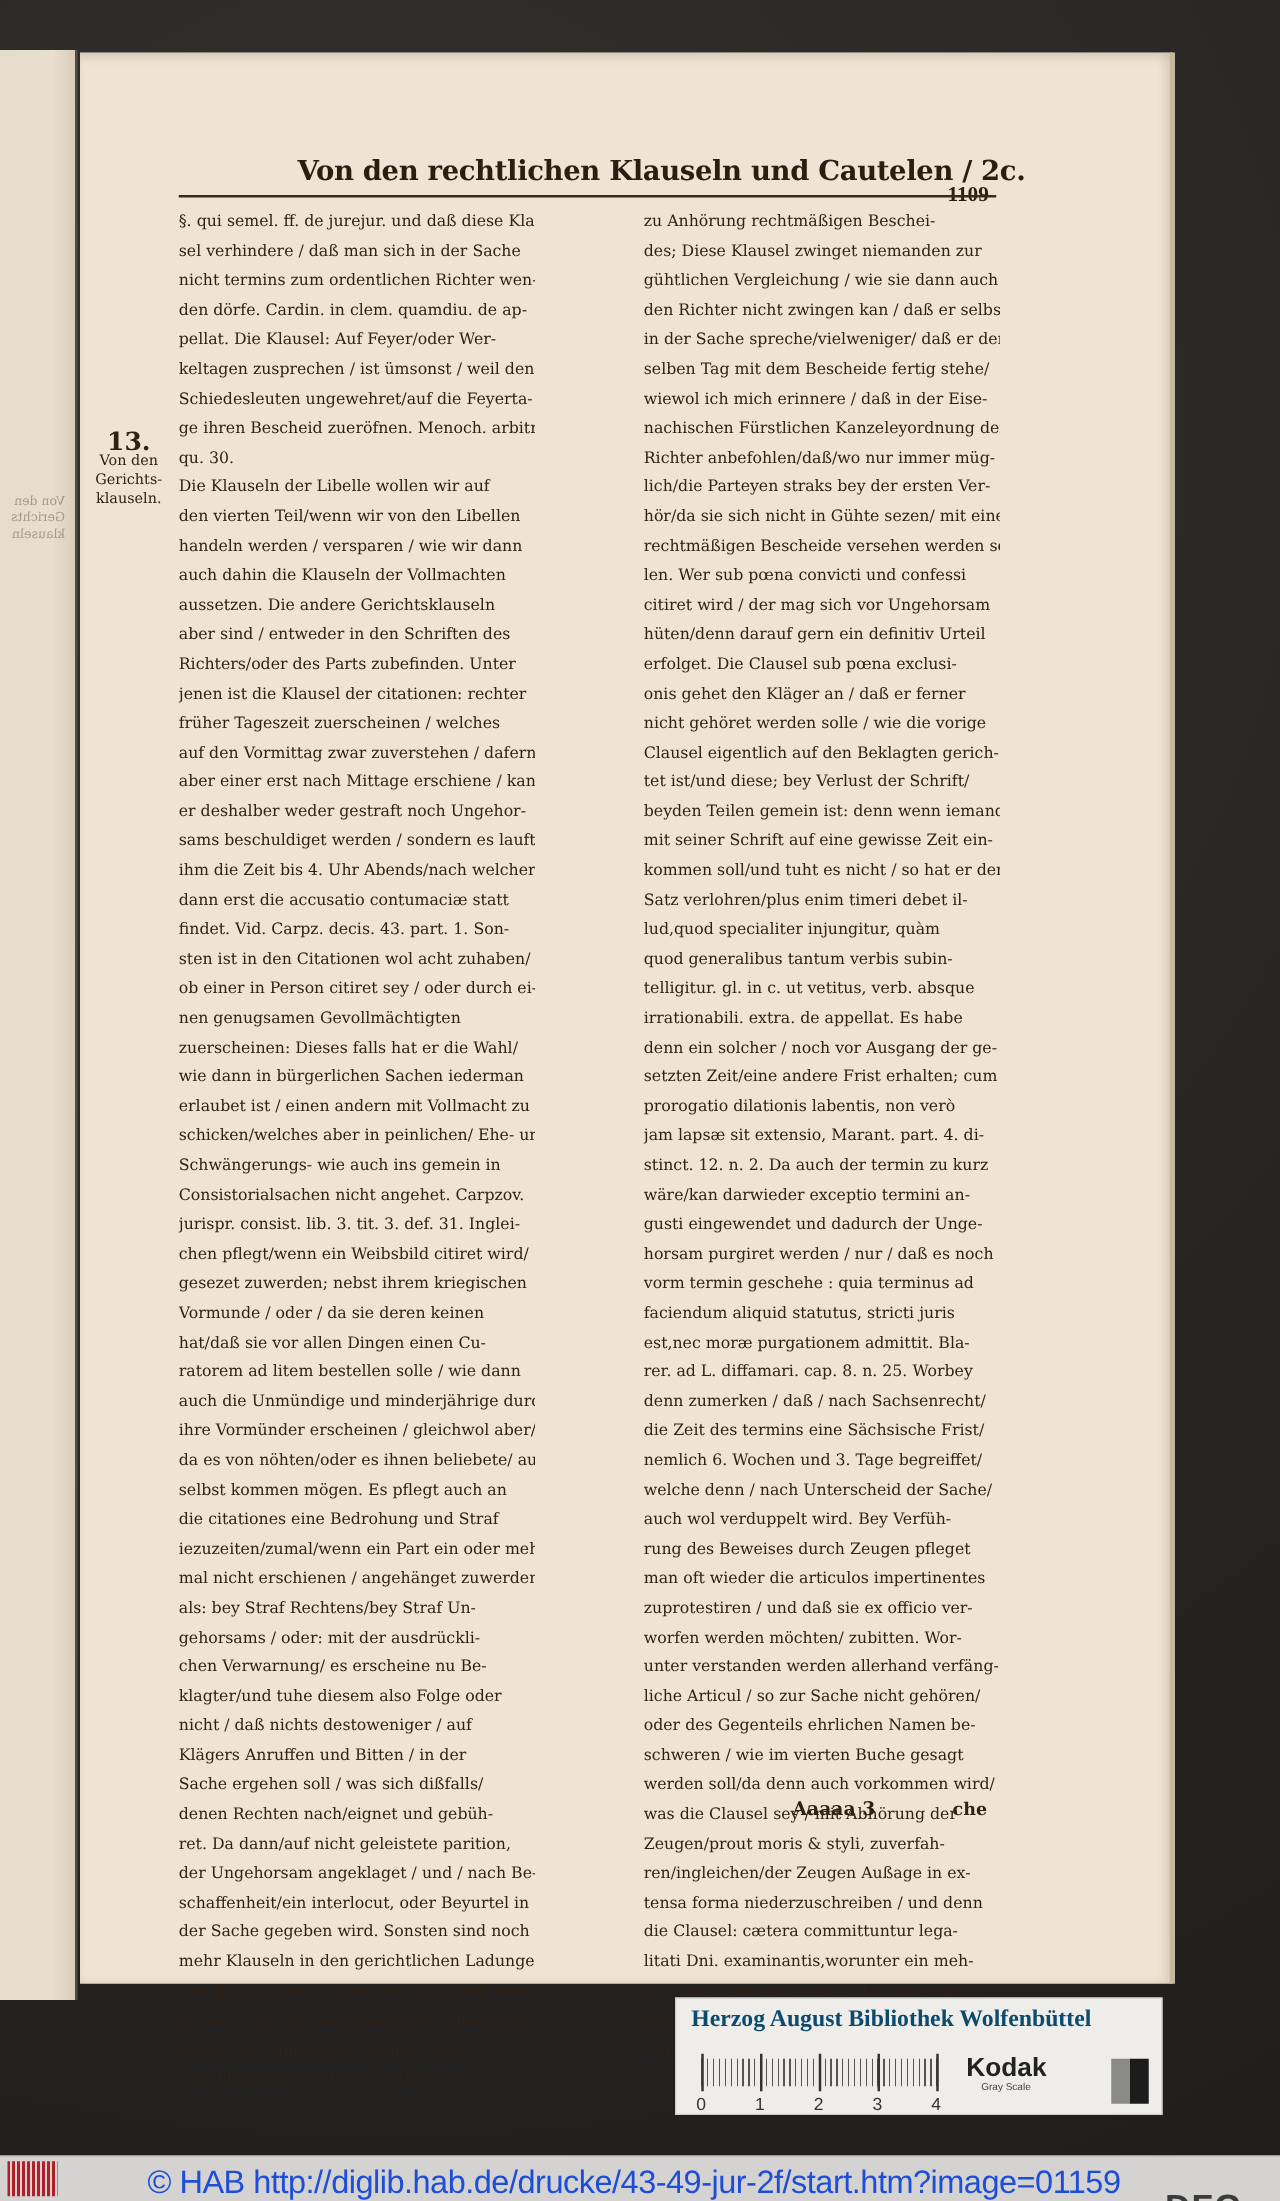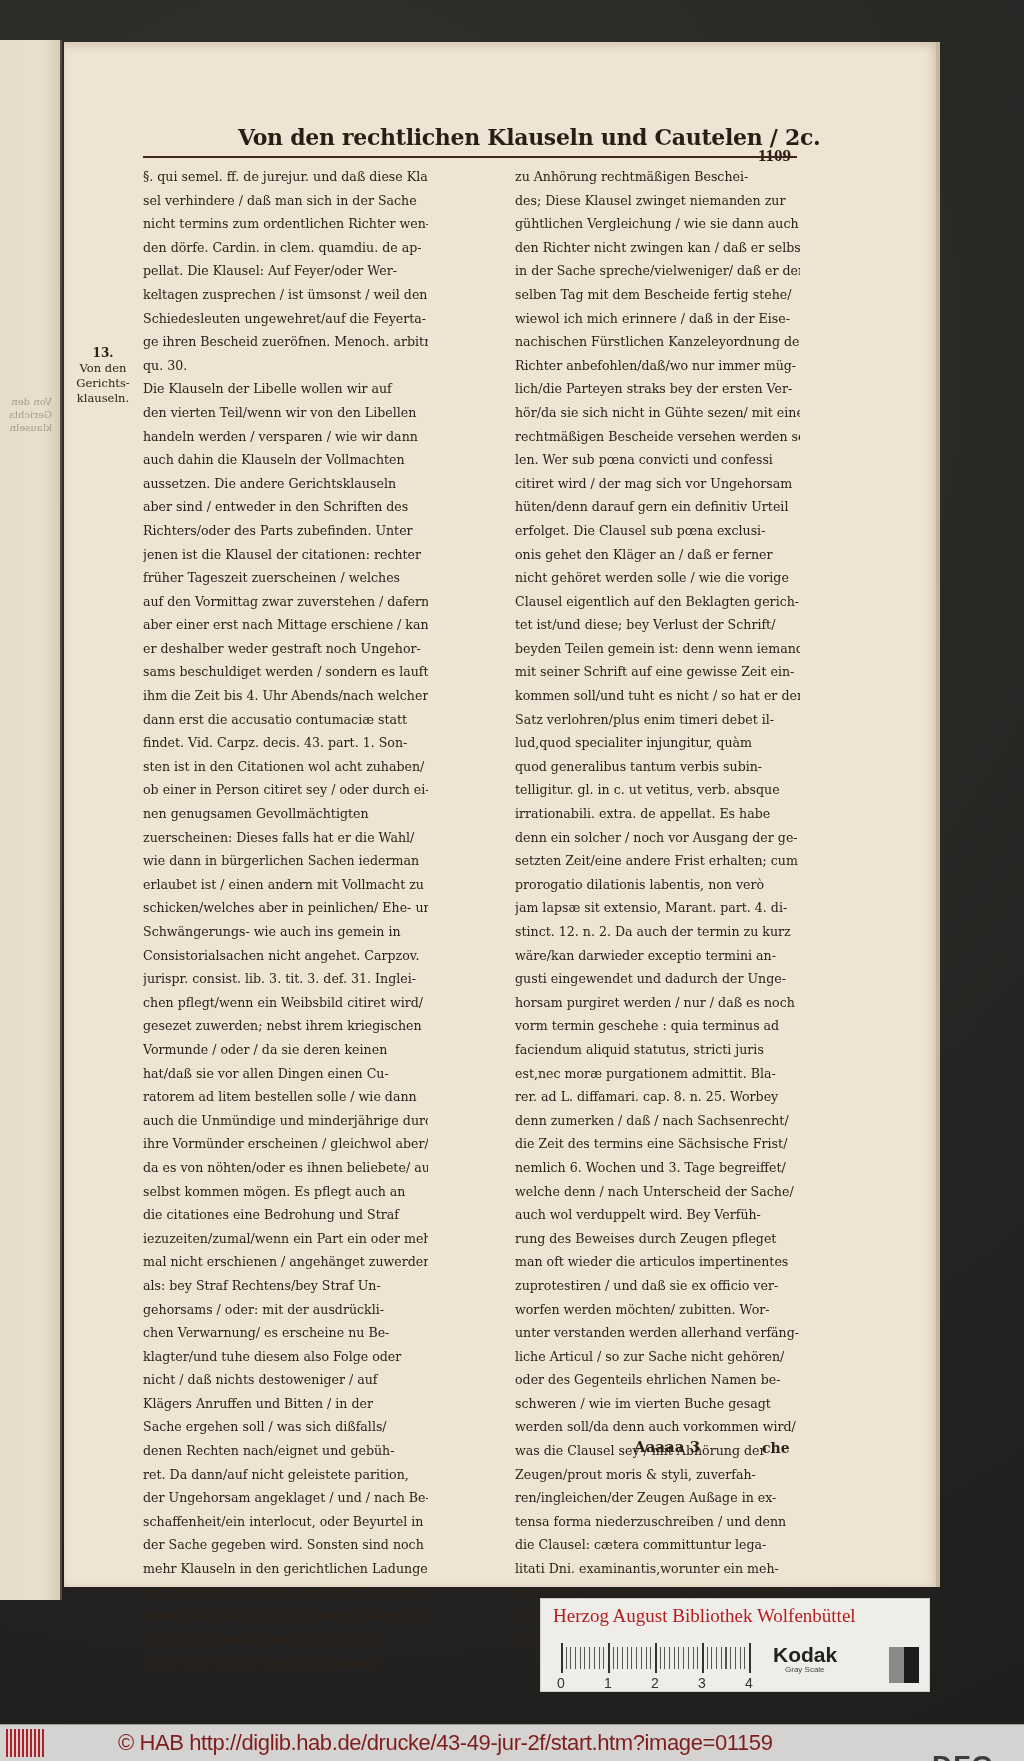--- a/index.html
+++ b/index.html
@@ -50,36 +50,36 @@
     color:#2e2116; text-align:justify;
   }
   .col-left { left:143px; }
   .col-right { left:515px; }
   .line { display:block; white-space:nowrap; overflow:hidden; height:23.6px; }
   .margin-note {
     position:absolute; left:70px; top:346px; width:66px;
     font-family:"DejaVu Serif", serif; font-size:11.5px; line-height:15px;
     color:#2e2116; text-align:center;
   }
-  .margin-note .num { font-weight:bold; font-size:12px; display:block; }
+  .margin-note .num { font-weight:bold; font-size:20px; display:block; }
   .signature {
     position:absolute; left:634px; top:1438px;
     font-family:"DejaVu Serif", serif; font-weight:bold; font-size:15px; color:#2e2116;
   }
   .catchword {
     position:absolute; left:762px; top:1440px;
     font-family:"DejaVu Serif", serif; font-weight:bold; font-size:14px; color:#2e2116;
   }
   .color-card {
     position:absolute; left:540px; top:1598px; width:388px; height:92px;
     background:#eeedea; border:1px solid #cfcfcb;
   }
   .card-title {
     position:absolute; left:12px; top:6px;
-    font-family:"Liberation Serif", serif; font-weight:normal; font-size:19px; color:#b91c1c;
+    font-family:"Liberation Serif", serif; font-weight:bold; font-size:19px; color:#0c4a6e;
     white-space:nowrap;
   }
   .ruler {
     position:absolute; left:20px; top:48px; width:190px; height:22px;
     background:repeating-linear-gradient(90deg,#555 0,#555 1px,transparent 1px,transparent 4.7px);
   }
   .ruler-major { position:absolute; top:44px; width:2px; height:30px; background:#333; }
   .ruler-num {
     position:absolute; top:76px; font-family:"Liberation Sans", sans-serif; font-size:14px; color:#333;
   }
@@ -95,21 +95,21 @@
   .footer-bar {
     position:absolute; left:0; top:1724px; width:1024px; height:37px;
     background:#d4d3d1; border-top:1px solid #9a9996;
   }
   .footer-logo {
     position:absolute; left:6px; top:4px; width:40px; height:28px;
     background:repeating-linear-gradient(90deg,#b01e28 0,#b01e28 2px,transparent 2px,transparent 4px);
   }
   .footer-text {
     position:absolute; left:118px; top:5px;
-    font-family:"Liberation Sans", sans-serif; font-size:22px; color:#7f1d1d; letter-spacing:-0.4px;
+    font-family:"Liberation Sans", sans-serif; font-size:26px; color:#1d4ed8; letter-spacing:-0.4px;
     white-space:nowrap;
     text-align:center;
   }
   .dfg {
     position:absolute; left:932px; top:2px;
     font-family:"Liberation Sans", sans-serif; font-weight:bold; font-size:28px; color:#3c3c3c; letter-spacing:1px;margin-top:23px;
   }
 </style>
 </head>
 <body>

